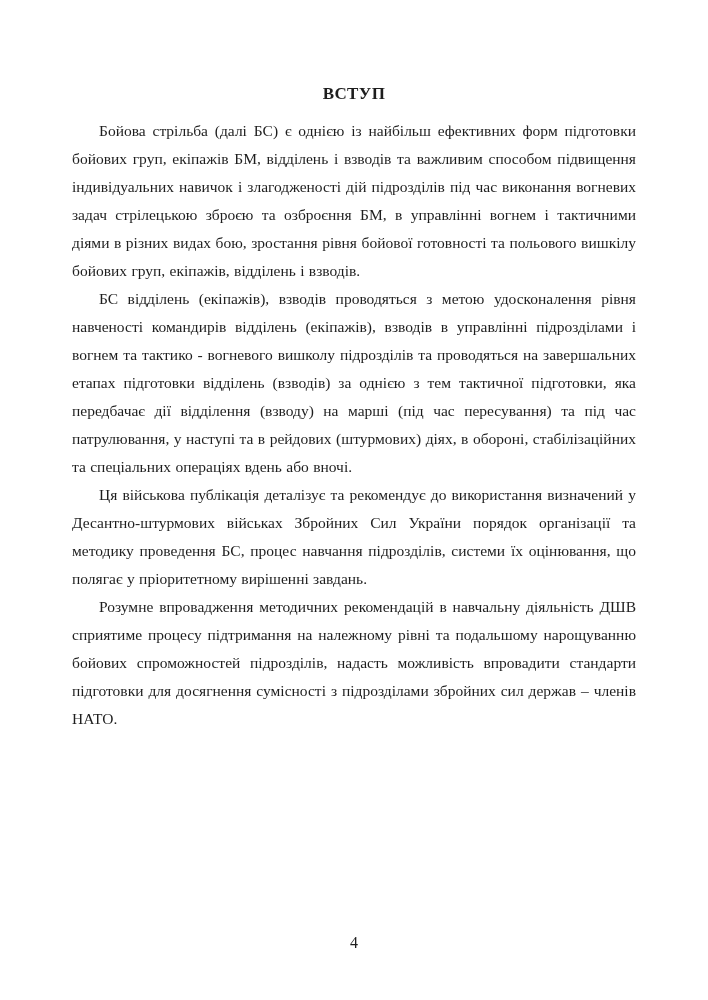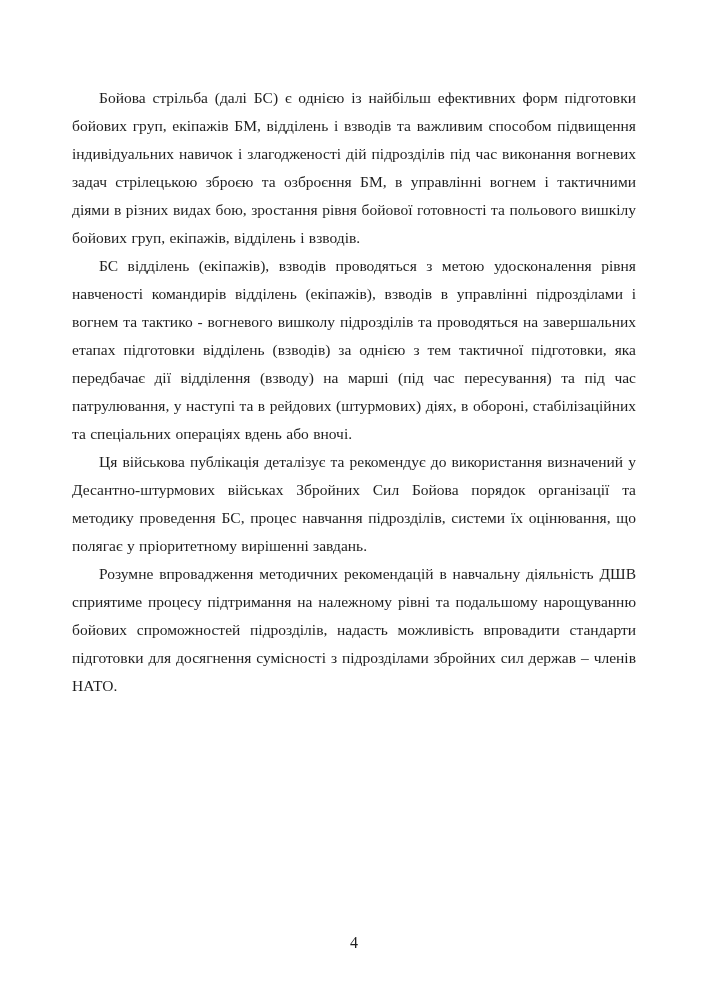--- a/index.html
+++ b/index.html
@@ -46,19 +46,20 @@
     text-align: center;
     font-size: 16px;
     color: #1e1e1e;
   }
 </style>
 </head>
 <body>
 
 <div class="page">
   <div class="content">
+    <h1 class="doc-title">ВСТУП</h1>
     <p>Бойова стрільба (далі БС) є однією із найбільш ефективних форм підготовки бойових груп, екіпажів БМ, відділень і взводів та важливим способом підвищення індивідуальних навичок і злагодженості дій підрозділів під час виконання вогневих задач стрілецькою зброєю та озброєння БМ, в управлінні вогнем і тактичними діями в різних видах бою, зростання рівня бойової готовності та польового вишкілу бойових груп, екіпажів, відділень і взводів.</p>
     <p>БС відділень (екіпажів), взводів проводяться з метою удосконалення рівня навченості командирів відділень (екіпажів), взводів в управлінні підрозділами і вогнем та тактико - вогневого вишколу підрозділів та проводяться на завершальних етапах підготовки відділень (взводів) за однією з тем тактичної підготовки, яка передбачає дії відділення (взводу) на марші (під час пересування) та під час патрулювання, у наступі та в рейдових (штурмових) діях, в обороні, стабілізаційних та спеціальних операціях вдень або вночі.</p>
-    <p>Ця військова публікація деталізує та рекомендує до використання визначений у Десантно-штурмових військах Збройних Сил Бойова порядок організації та методику проведення БС, процес навчання підрозділів, системи їх оцінювання, що полягає у пріоритетному вирішенні завдань.</p>
+    <p>Ця військова публікація деталізує та рекомендує до використання визначений у Десантно-штурмових військах Збройних Сил України порядок організації та методику проведення БС, процес навчання підрозділів, системи їх оцінювання, що полягає у пріоритетному вирішенні завдань.</p>
     <p>Розумне впровадження методичних рекомендацій в навчальну діяльність ДШВ сприятиме процесу підтримання на належному рівні та подальшому нарощуванню бойових спроможностей підрозділів, надасть можливість впровадити стандарти підготовки для досягнення сумісності з підрозділами збройних сил держав – членів НАТО.</p>
   </div>
   <div class="page-number">4</div>
 </div>
 
 </body></html>

